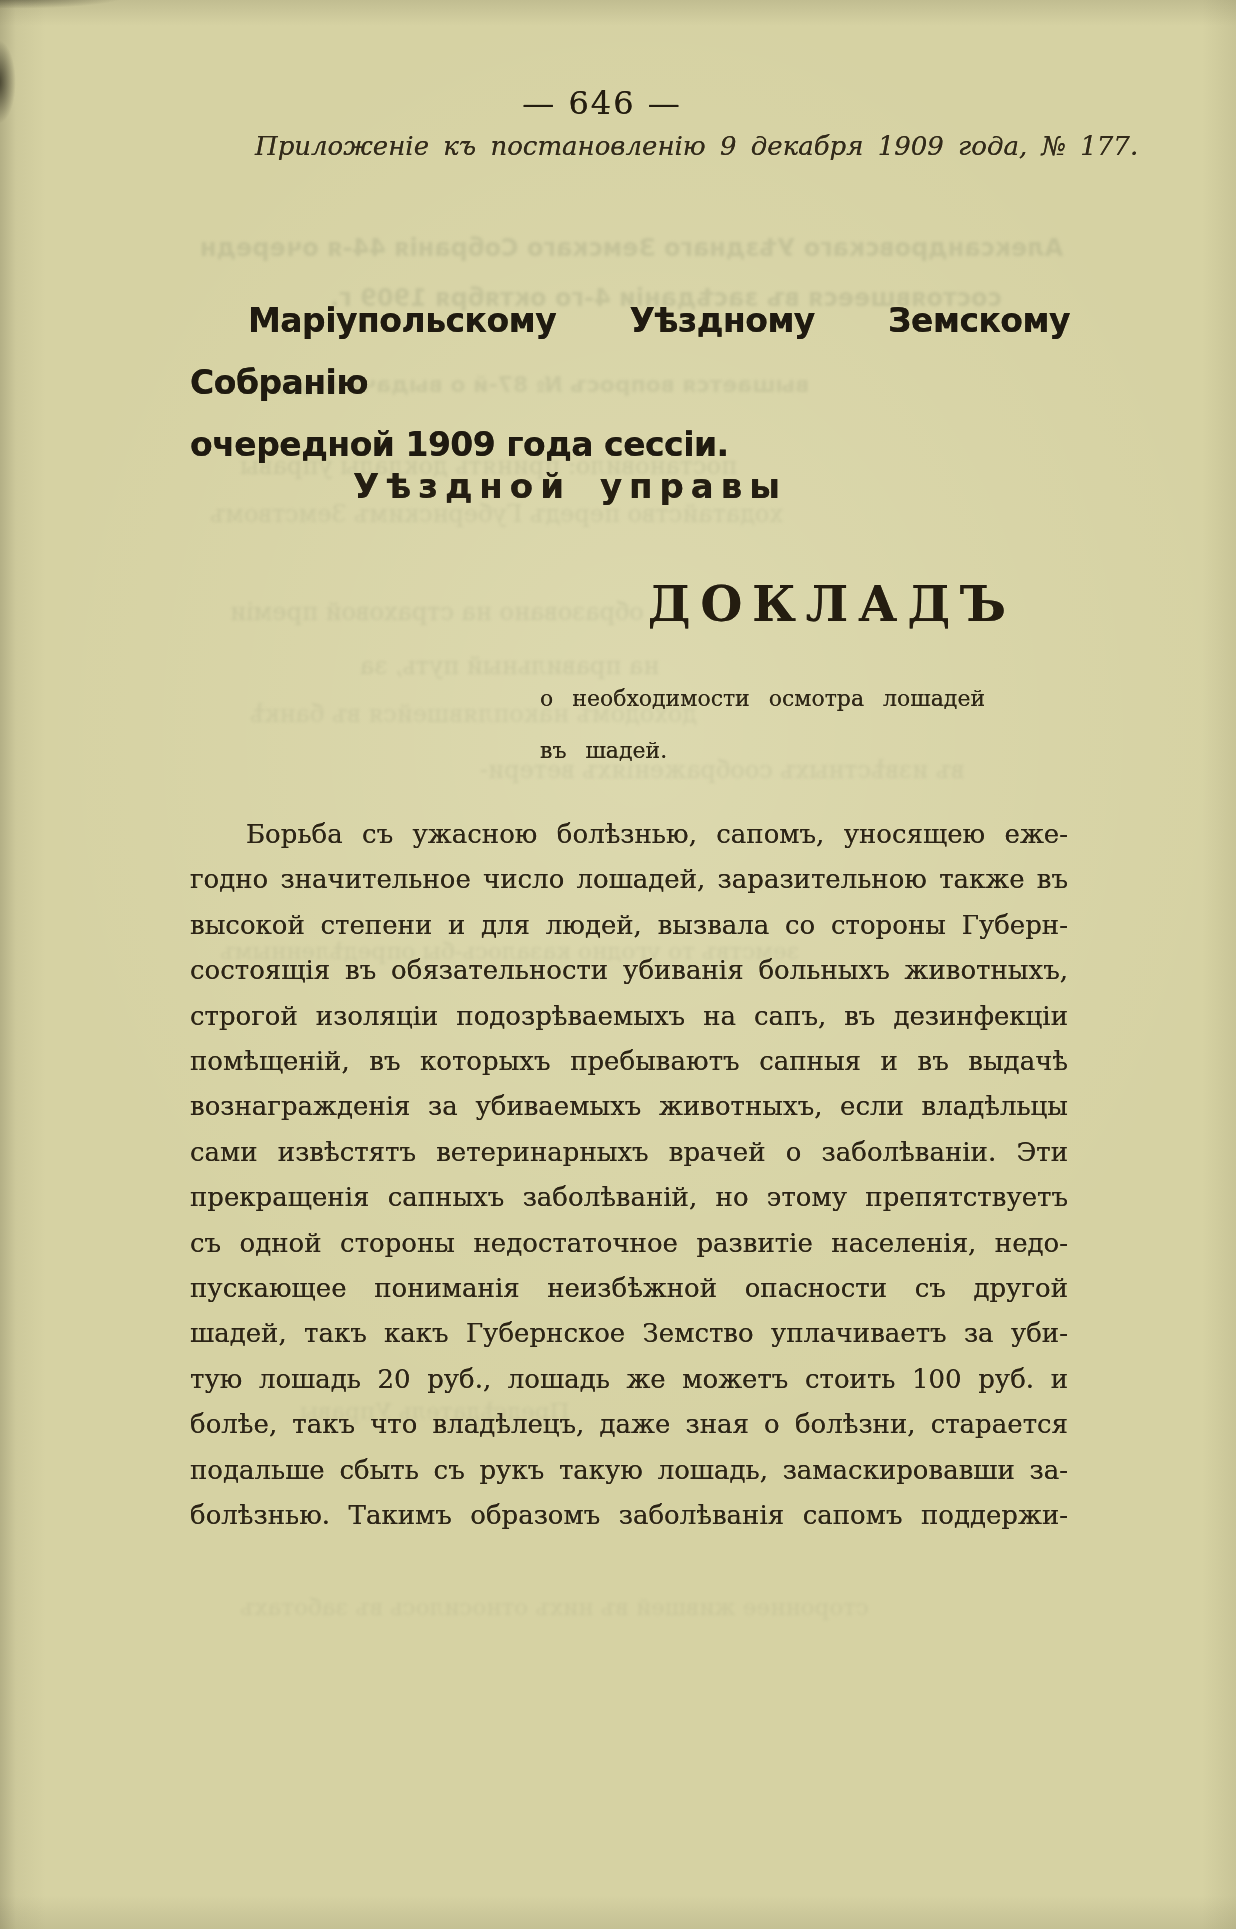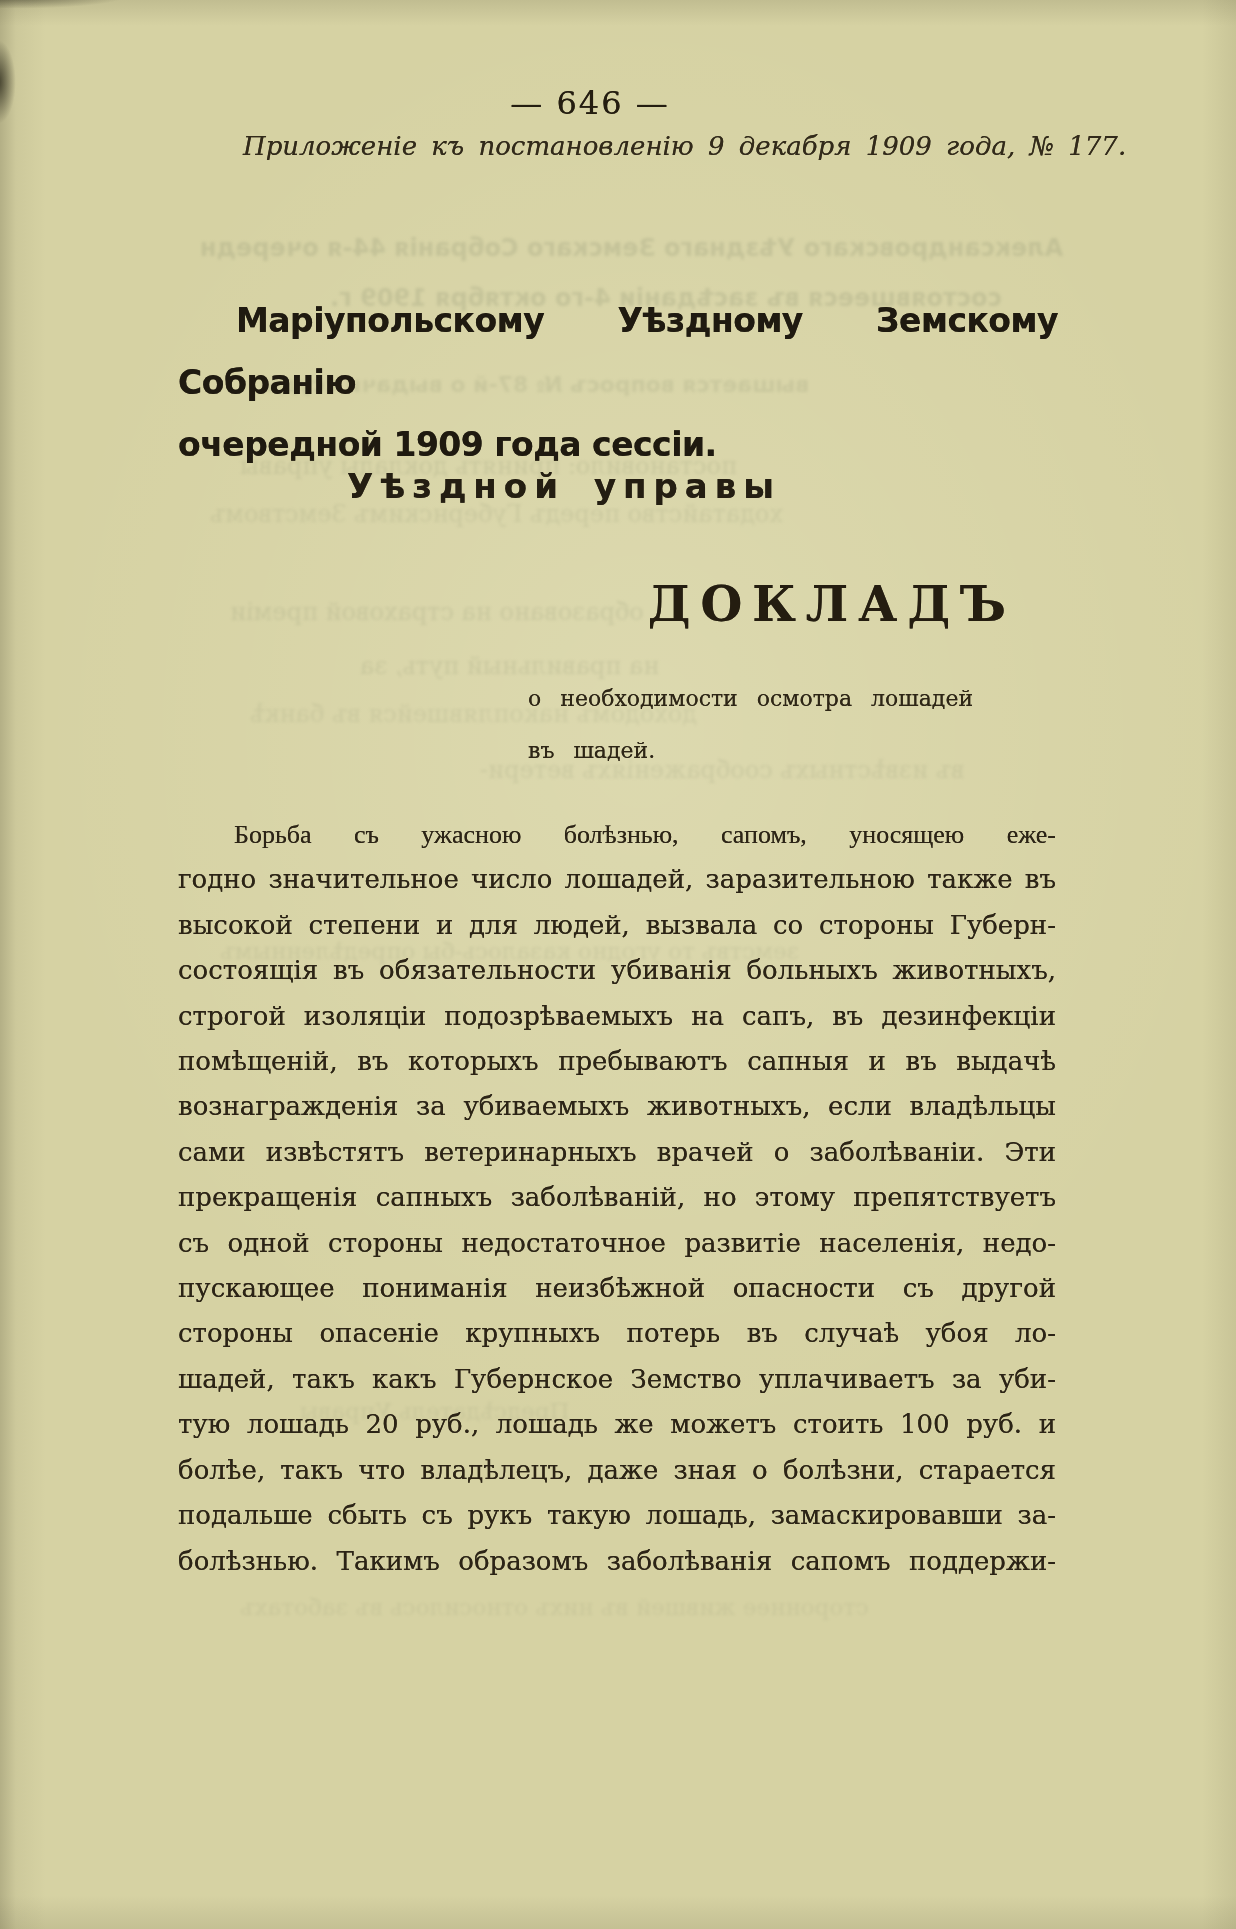--- a/index.html
+++ b/index.html
@@ -31,21 +31,21 @@
     position:absolute;
     transform:scaleX(-1);
     color:#8f9472;
     opacity:0.26;
     filter:blur(1.4px);
     white-space:nowrap;
     pointer-events:none;
   }
   .ghost.sans{font-family:"DejaVu Sans", sans-serif;font-weight:bold;}
   
-  .ink{position:absolute;z-index:2;text-shadow:0 0 0.5px rgba(44,36,22,0.85);}
+  .ink{position:absolute;z-index:2;text-shadow:0 0 0.5px rgba(44,36,22,0.85);padding-left:12px;}
   .page-number{
     top:84px;left:0;width:1180px;
     text-align:center;
     font-size:32px;letter-spacing:2px;
     color:#241d10;
   }
   .appendix{
     top:131px;left:243px;
     font-style:italic;
     font-size:26px;
@@ -83,21 +83,21 @@
     line-height:52px;
     color:#2e2616;
   }
   .body-text{
     top:812px;left:178px;width:878px;
     font-size:26px;
     line-height:45.4px;
     color:#2c2416;
   }
   .body-text .line{text-align:justify;text-align-last:justify;}
-  .body-text .line.first{text-indent:56px;font-family:Liberation Serif, serif;}
+  .body-text .line.first{text-indent:56px;}
 </style>
 </head>
 <body>
 
 <div class="page">
 
   <div class="corner-smudge"></div>
   <div class="corner-smudge-top"></div>
 
   <div class="ghost sans" style="top:234px;left:200px;font-size:24px;">Александровскаго Уѣзднаго Земскаго Собранія 44-я очередн</div>
@@ -136,21 +136,20 @@
     <div class="line">годно значительное число лошадей, заразительною также въ</div>
     <div class="line">высокой степени и для людей, вызвала со стороны Губерн-</div>
     <div class="line">состоящія въ обязательности убиванія больныхъ животныхъ,</div>
     <div class="line">строгой изоляціи подозрѣваемыхъ на сапъ, въ дезинфекціи</div>
     <div class="line">помѣщеній, въ которыхъ пребываютъ сапныя и въ выдачѣ</div>
     <div class="line">вознагражденія за убиваемыхъ животныхъ, если владѣльцы</div>
     <div class="line">сами извѣстятъ ветеринарныхъ врачей о заболѣваніи. Эти</div>
     <div class="line">прекращенія сапныхъ заболѣваній, но этому препятствуетъ</div>
     <div class="line">съ одной стороны недостаточное развитіе населенія, недо-</div>
     <div class="line">пускающее пониманія неизбѣжной опасности съ другой</div>
-    <div class="line">стороны опасеніе крупныхъ потерь въ случаѣ убоя ло-</div>
     <div class="line">шадей, такъ какъ Губернское Земство уплачиваетъ за уби-</div>
     <div class="line">тую лошадь 20 руб., лошадь же можетъ стоить 100 руб. и</div>
     <div class="line">болѣе, такъ что владѣлецъ, даже зная о болѣзни, старается</div>
     <div class="line">подальше сбыть съ рукъ такую лошадь, замаскировавши за-</div>
     <div class="line">болѣзнью. Такимъ образомъ заболѣванія сапомъ поддержи-</div>
   </div>
 
 </div>
 
 </body></html>

